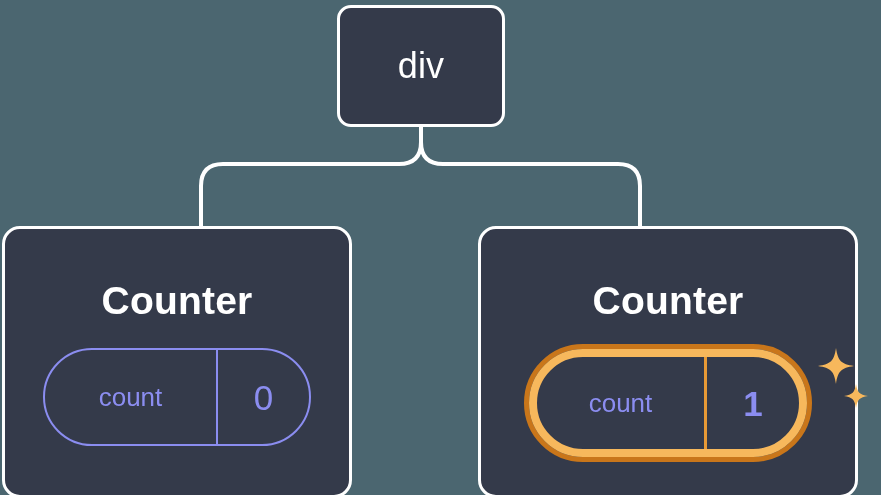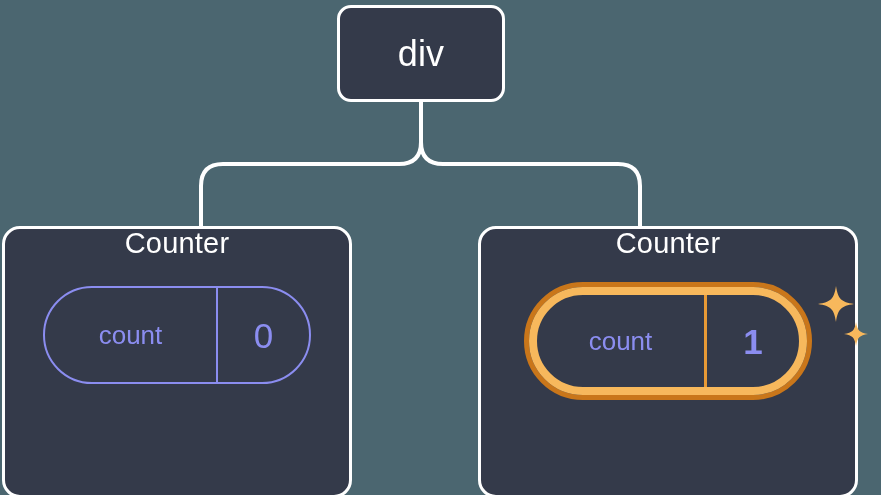--- a/index.html
+++ b/index.html
@@ -36,21 +36,21 @@
     position: absolute;
     box-sizing: border-box;
     background: #343a4a;
     border: 3px solid #ffffff;
     border-radius: 14px;
   }
   .node-root {
     left: 337px;
     top: 5px;
     width: 168px;
-    height: 97px;
+    height: 122px;
     display: flex;
     align-items: center;
     justify-content: center;
   }
   .node-child {
     width: 350px;
     height: 272px;
     top: 226px;
     border-radius: 18px;
     display: flex;
@@ -62,23 +62,24 @@
 
   .node-label {
     color: #ffffff;
     font-size: 36px;
     font-weight: 300;
     letter-spacing: 0.2px;
     line-height: 1;
   }
   .child-title {
     color: #ffffff;
-    font-size: 29px;
-    font-weight: 400;
+    font-size: 39px;
+    font-weight: 700;
     letter-spacing: 0.2px;
+    margin-top: 52px;
     line-height: 1;
   }
 
   
   .pill-wrap {
     position: relative;
     margin-top: 28px;
   }
   .pill {
     position: relative;

